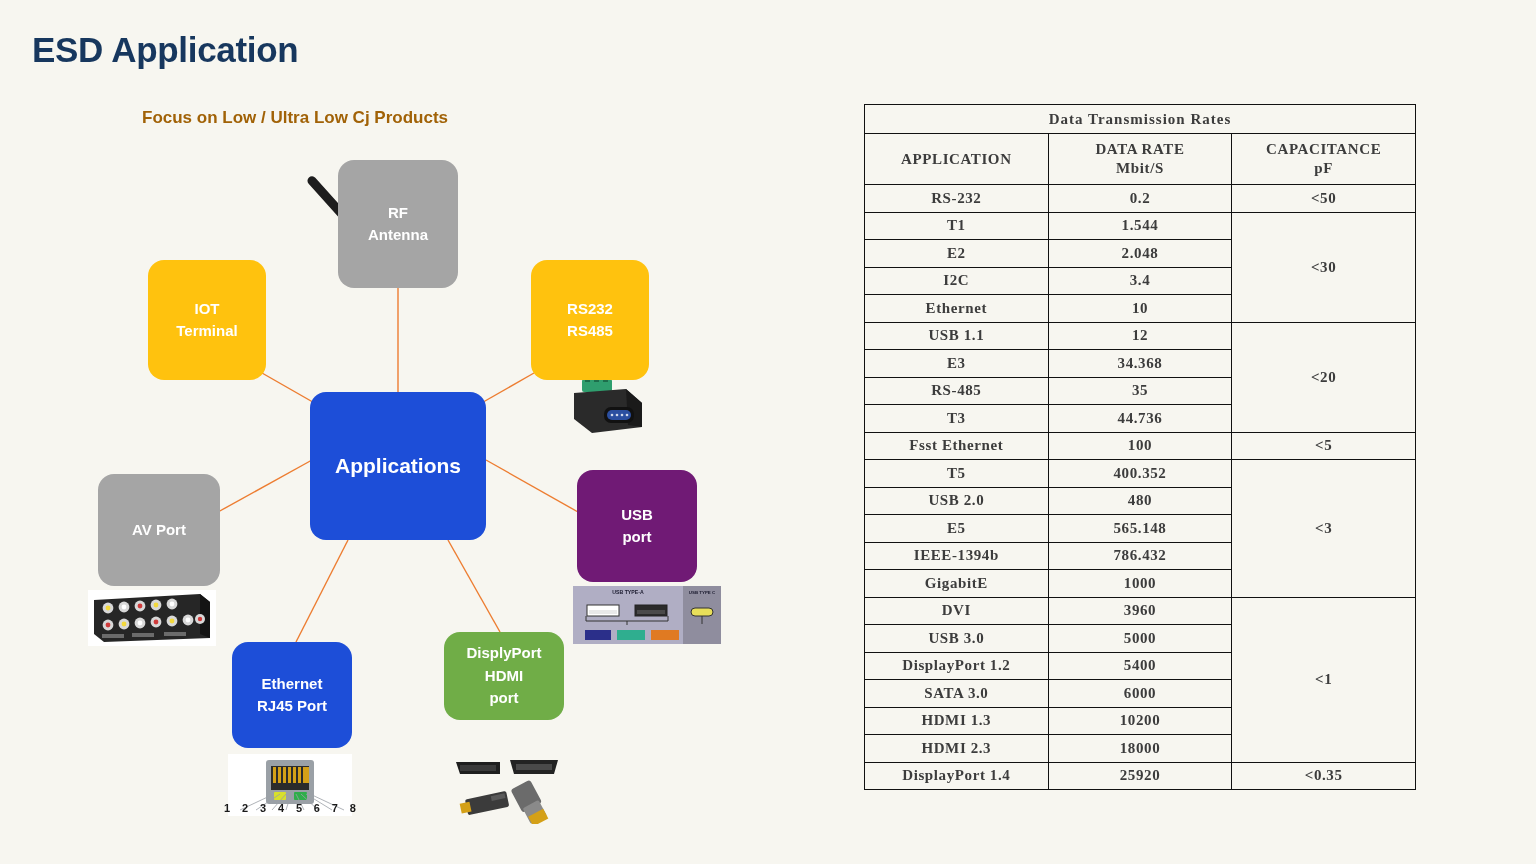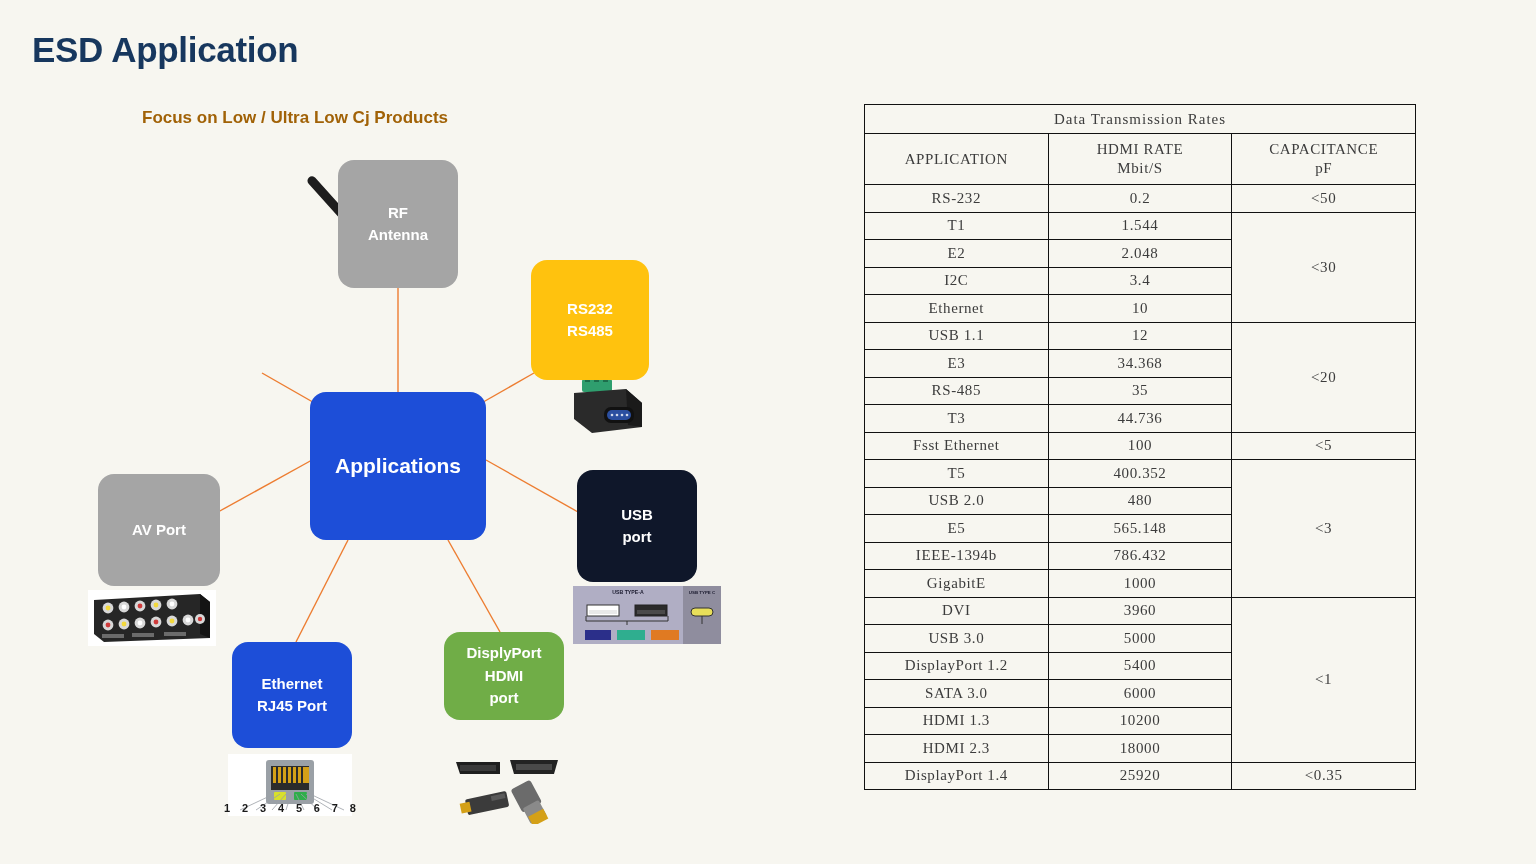--- a/index.html
+++ b/index.html
@@ -29,21 +29,21 @@
     display:flex;flex-direction:column;
     align-items:center;justify-content:center;
     color:#ffffff;font-weight:bold;
     text-align:center;line-height:1.5;
     box-sizing:border-box;
   }
   .node span{display:block;}
   .n-gray{background:#a5a5a5;}
   .n-yellow{background:#ffc20e;}
   .n-orange{background:#1d4ed8;}
-  .n-blue{background:#0f172a;}
+  .n-blue{background:#701a75;}
   .n-green{background:#70ad47;}
 
   #node-center{left:310px;top:262px;width:176px;height:148px;font-size:21px;}
   #node-rf{left:338px;top:30px;width:120px;height:128px;font-size:15px;}
   #node-iot{left:148px;top:130px;width:118px;height:120px;font-size:15px;}
   #node-rs232{left:531px;top:130px;width:118px;height:120px;font-size:15px;}
   #node-av{left:98px;top:344px;width:122px;height:112px;font-size:15px;}
   #node-usb{left:577px;top:340px;width:120px;height:112px;font-size:15px;}
   #node-eth{left:232px;top:512px;width:120px;height:106px;font-size:15px;}
   #node-dp{left:444px;top:502px;width:120px;height:88px;font-size:15px;}
@@ -77,21 +77,21 @@
   }
   table#rates{
     border-collapse:collapse;width:552px;
     background:#f7f6f0;
     table-layout:fixed;
   }
   table#rates td,table#rates th{
     border:1px solid #111;
     text-align:center;
     color:#3c3c3c;
-    font-weight:normal;
+    font-weight:bold;
     font-size:15px;
     letter-spacing:0.6px;
     padding:2px 8px;
     background:#f7f6f0;
   }
   #rates .title-cell{font-size:15px;height:24px;letter-spacing:1px;}
   #rates .hdr{height:46px;font-size:15px;line-height:1.25;}
   #rates tbody td{height:22.5px;}
   #rates .col-app{width:175px;}
   #rates .col-rate{width:202px;}
@@ -265,20 +265,24 @@
     <span>6</span>
     <span>7</span>
     <span>8</span>
   </div>
 
   <div class="node n-gray" id="node-rf">
     <span>RF</span>
     <span>Antenna</span>
   </div>
 
+  <div class="node n-yellow" id="node-iot">
+    <span>IOT</span>
+    <span>Terminal</span>
+  </div>
 
   <div class="node n-yellow" id="node-rs232">
     <span>RS232</span>
     <span>RS485</span>
   </div>
 
   <div class="node n-gray" id="node-av">
     <span>AV Port</span>
   </div>
 
@@ -305,21 +309,21 @@
 
 <div id="table-wrap">
   <table id="rates">
     <thead>
       <tr>
         <td class="title-cell" colspan="3">Data Transmission Rates</td>
       </tr>
       <tr>
         <td class="hdr col-app">APPLICATION</td>
         <td class="hdr col-rate">
-          <div>HDMI RATE</div>
+          <div>DATA RATE</div>
           <div>Mbit/S</div>
         </td>
         <td class="hdr col-cap">
           <div>CAPACITANCE</div>
           <div>pF</div>
         </td>
       </tr>
     </thead>
     <tbody id="rates-body">
         <tr>

